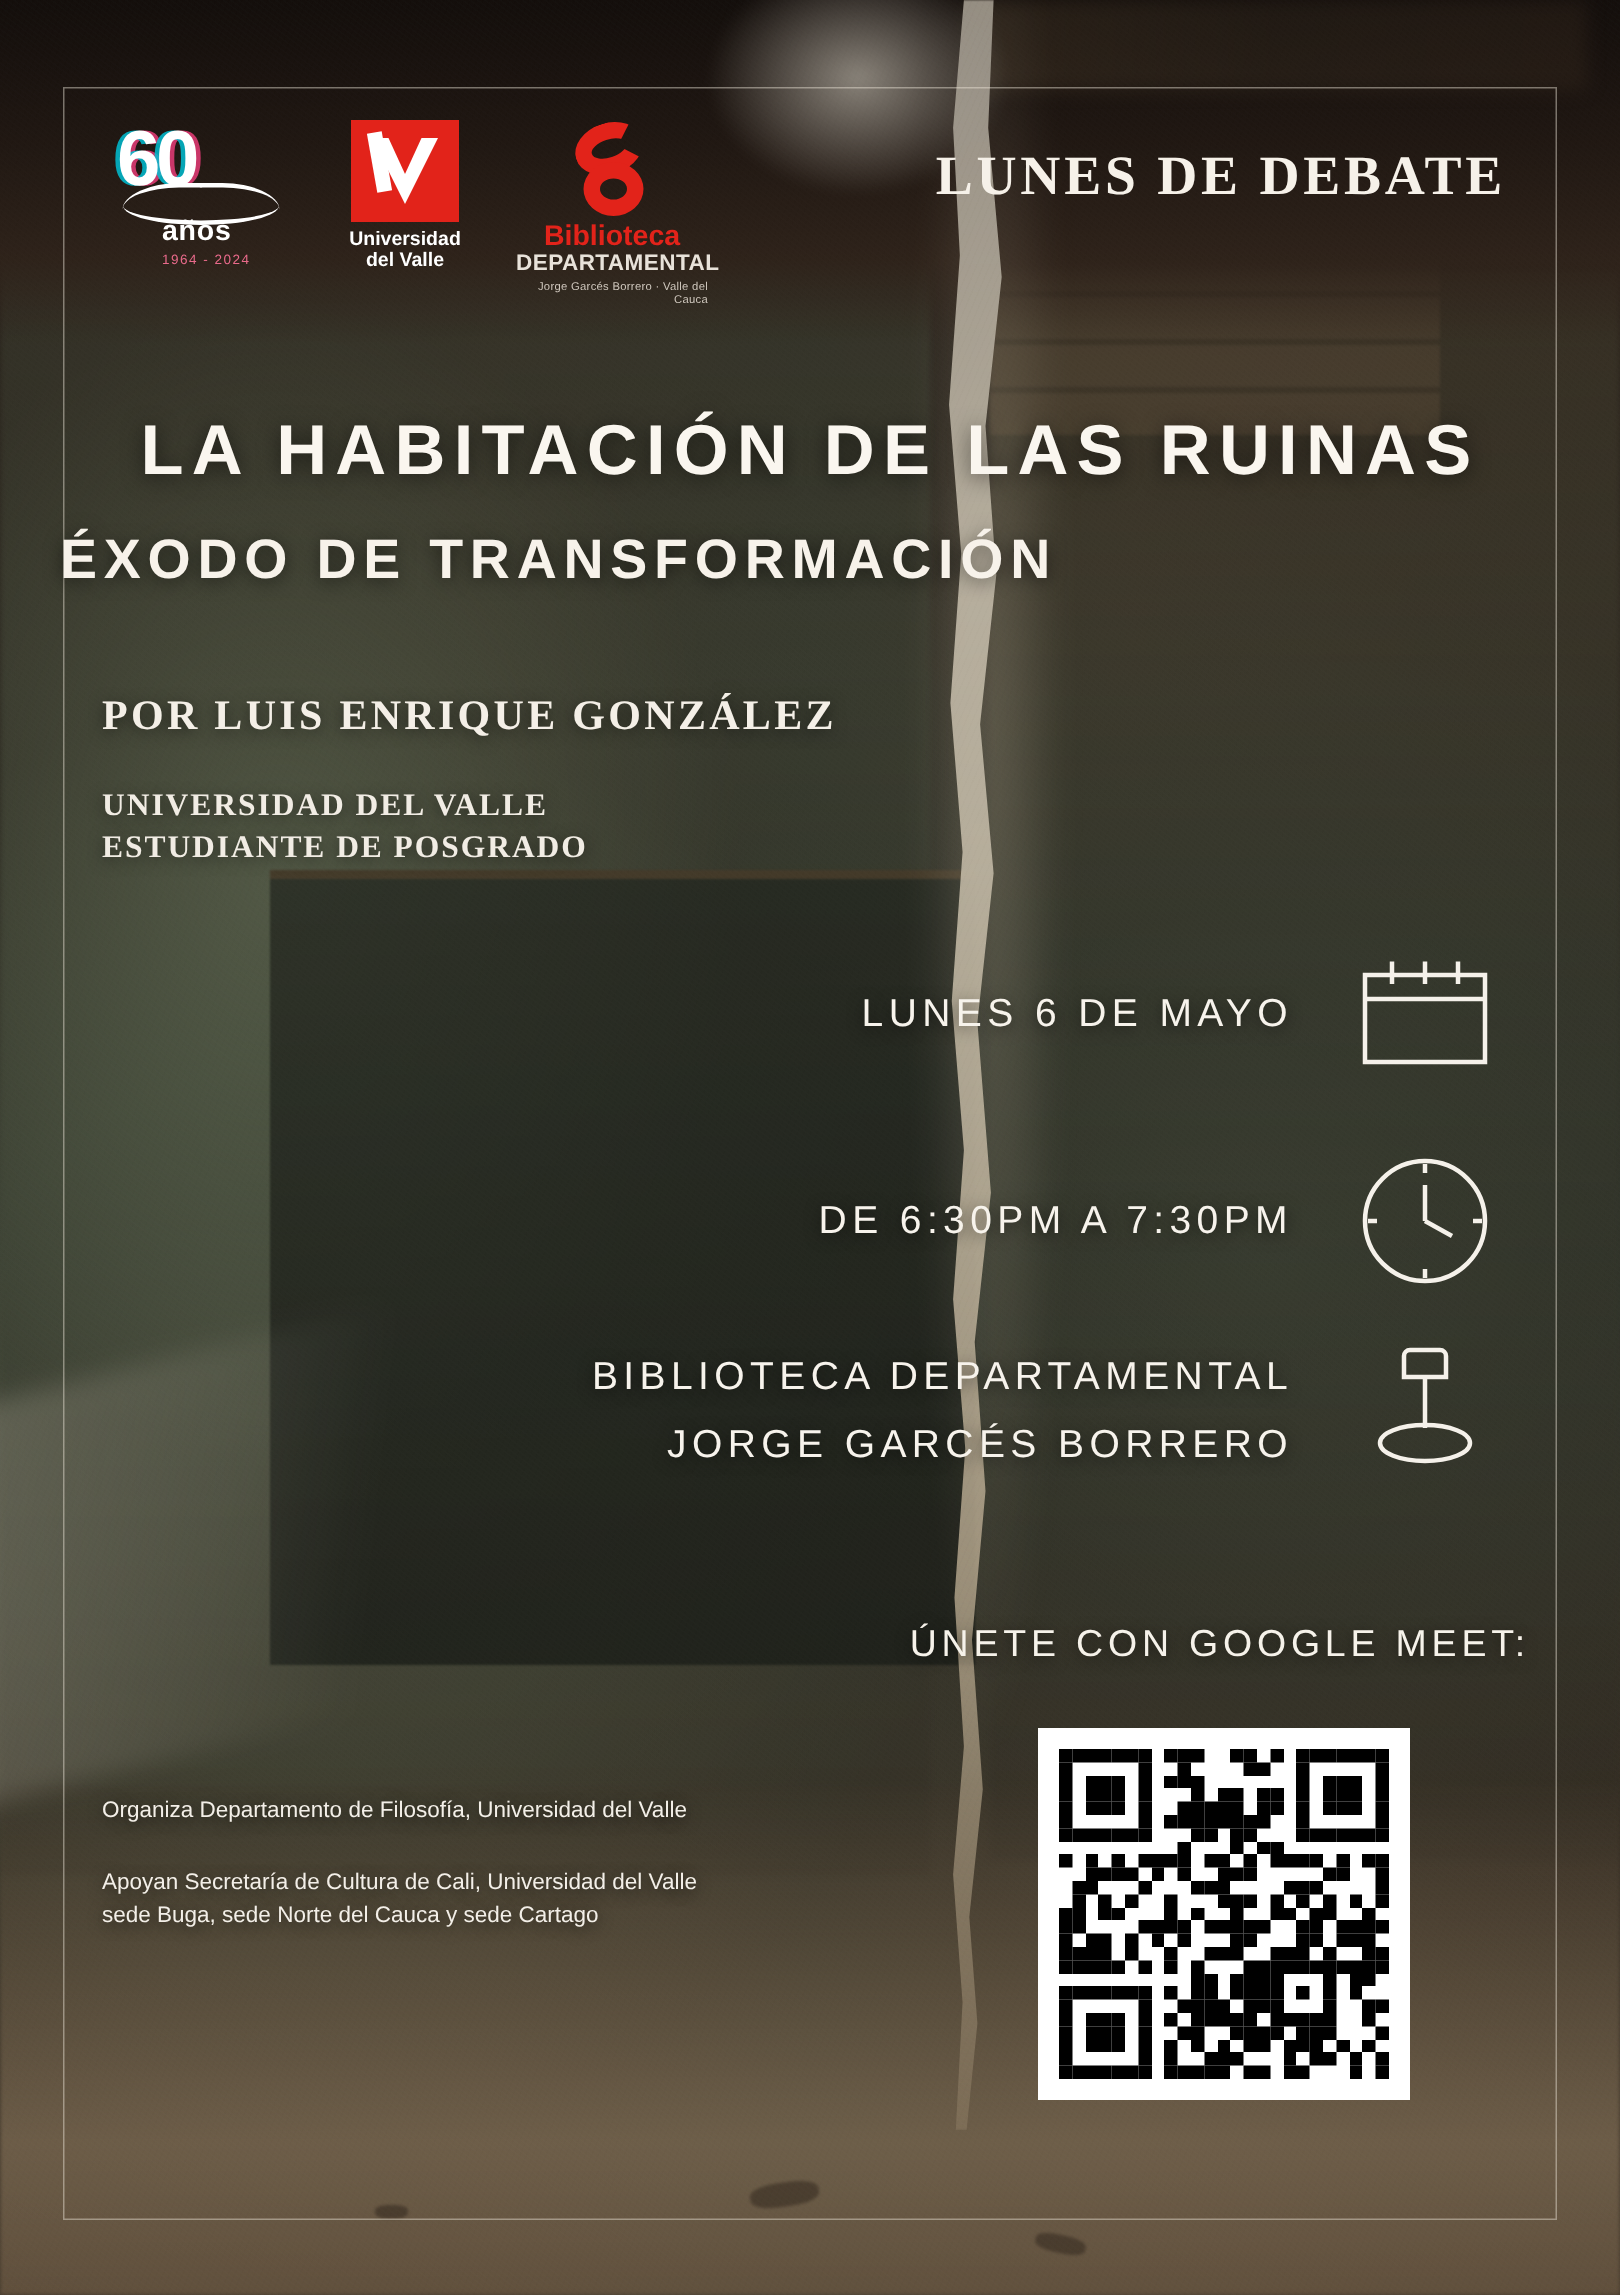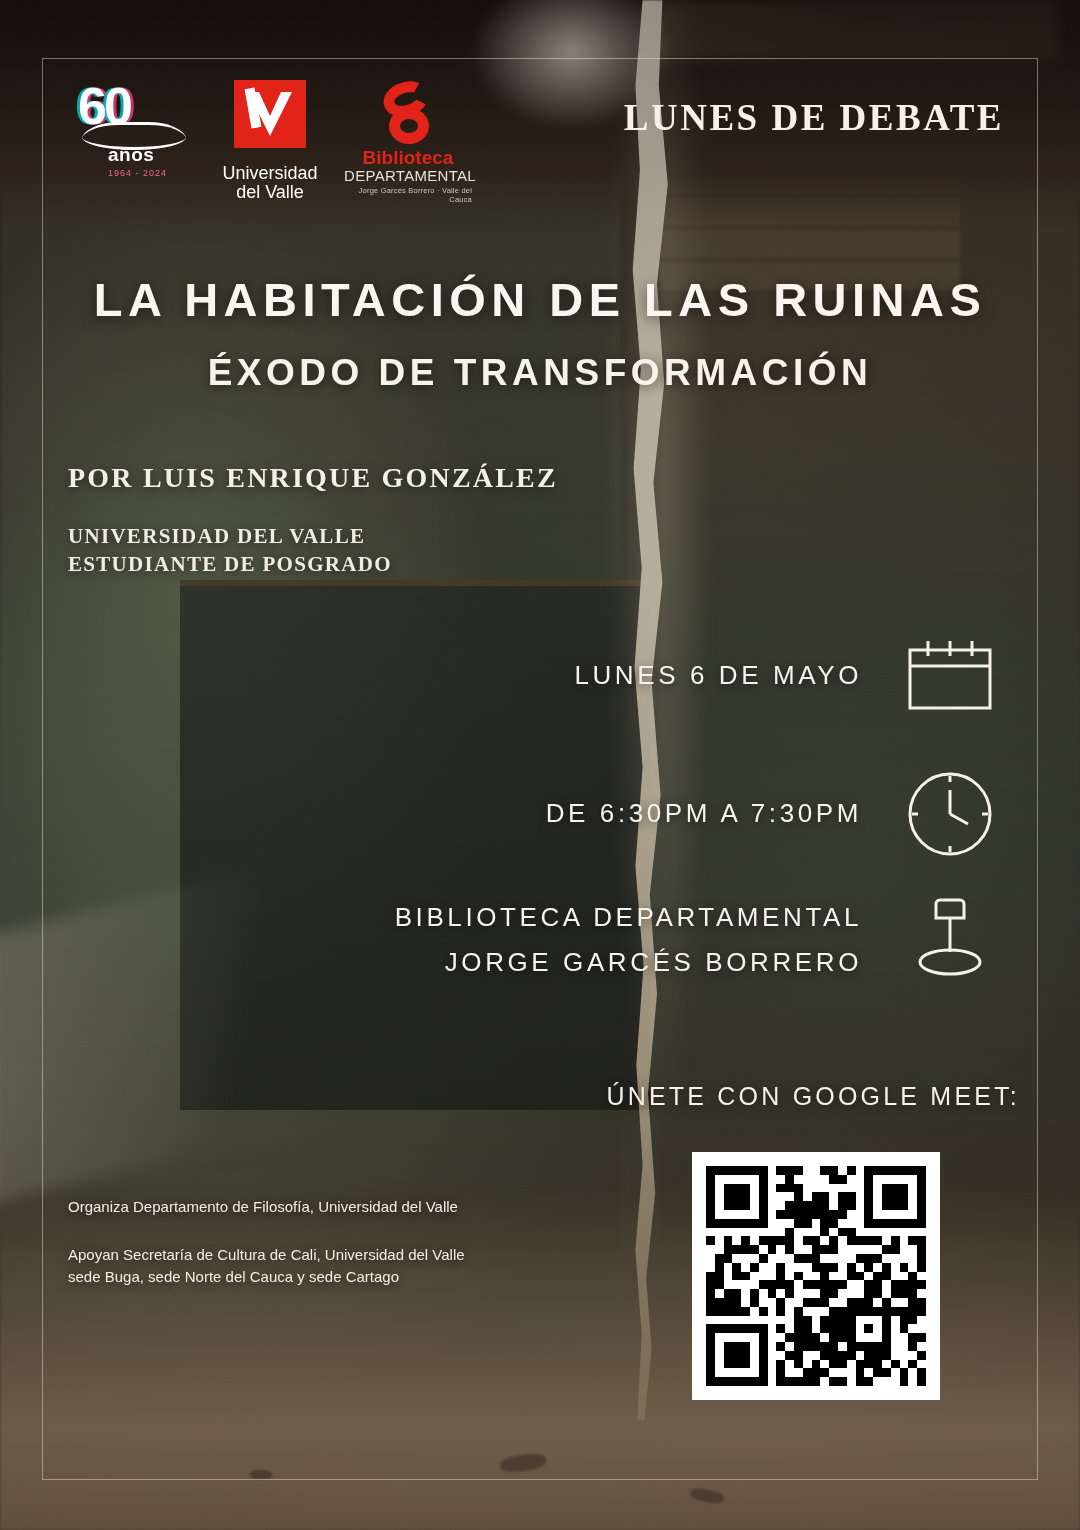--- a/index.html
+++ b/index.html
@@ -179,38 +179,38 @@
     position: absolute; left: 50%; top: 12px; transform: translateX(-50%);
     width: 0; height: 0;
     border-left: 11px solid transparent;
     border-right: 11px solid transparent;
     border-top: 24px solid #e2231a;
   }
   .logo-univalle .mark .bar {
     position: absolute; left: 14px; top: 8px; width: 10px; height: 40px; background: #fff; transform: rotate(-10deg);
   }
   .logo-univalle .uv-text {
-    margin-top: 16px; color: #fff; font-size: 18px; font-weight: 400; line-height: 1.05;
+    margin-top: 4px; color: #fff; font-size: 13px; font-weight: 700; line-height: 1.05;
   }
   .logo-univalle .uv-text em { font-style: normal; display:block; }
 
   
   .logo-biblio { width: 128px; }
   .logo-biblio .mark {
     position: relative; width: 66px; height: 66px; margin: 0 auto 2px;
   }
   .logo-biblio .mark .b1,
   .logo-biblio .mark .b2 {
     position:absolute; border-radius: 50%;
     border: 11px solid #e2231a;
   }
   .logo-biblio .mark .b1 { left: 8px; top: 2px; width: 46px; height: 34px; border-color:#e2231a transparent #e2231a #e2231a; transform: rotate(-18deg); }
   .logo-biblio .mark .b2 { left: 14px; top: 28px; width: 40px; height: 36px; }
   .logo-biblio .l1 { color:#e2231a; font-size: 19px; font-weight: 700; text-align:center; line-height: 1; }
-  .logo-biblio .l2 { color:#e8e2da; font-size: 15px; font-weight: 400; text-align:center; letter-spacing:.3px; }
+  .logo-biblio .l2 { color:#e8e2da; font-size: 15px; font-weight: 700; text-align:center; letter-spacing:.3px; }
   .logo-biblio .l3 { color:#cfc7bd; font-size: 7.5px; text-align:right; margin-top:2px; letter-spacing:.2px;}
 
   
   .kicker {
     position: absolute; right: 76px; top: 96px;
     color: #f6f1e9;
     font-family: "Liberation Serif", serif;
     font-size: 37px; font-weight: 700; letter-spacing: 2.5px;
   }
 
@@ -218,21 +218,21 @@
   .title {
     position: absolute; left: 0; right: 0; top: 272px;
     text-align: center;
     color: #faf6ef;
     font-size: 47px; font-weight: 700; letter-spacing: 5.5px;
     text-shadow: 0 2px 14px rgba(0,0,0,.55);
     padding: 0 40px;
   }
   .subtitle {
     position: absolute; left: 0; right: 0; top: 352px;
-    text-align: center;
+    text-align: left;
     color: #f7f2ea;
     font-size: 37px; font-weight: 700; letter-spacing: 4.5px;
     text-shadow: 0 2px 12px rgba(0,0,0,.55);
     padding: 0 40px;
   }
 
   
   .speaker {
     position: absolute; left: 68px; top: 462px;
     color: #f4efe7;

